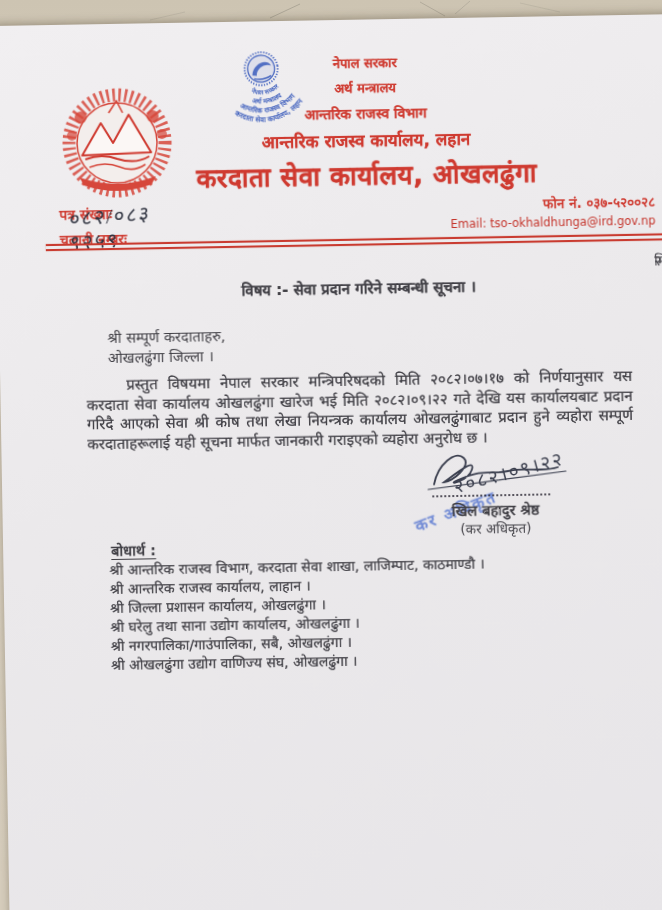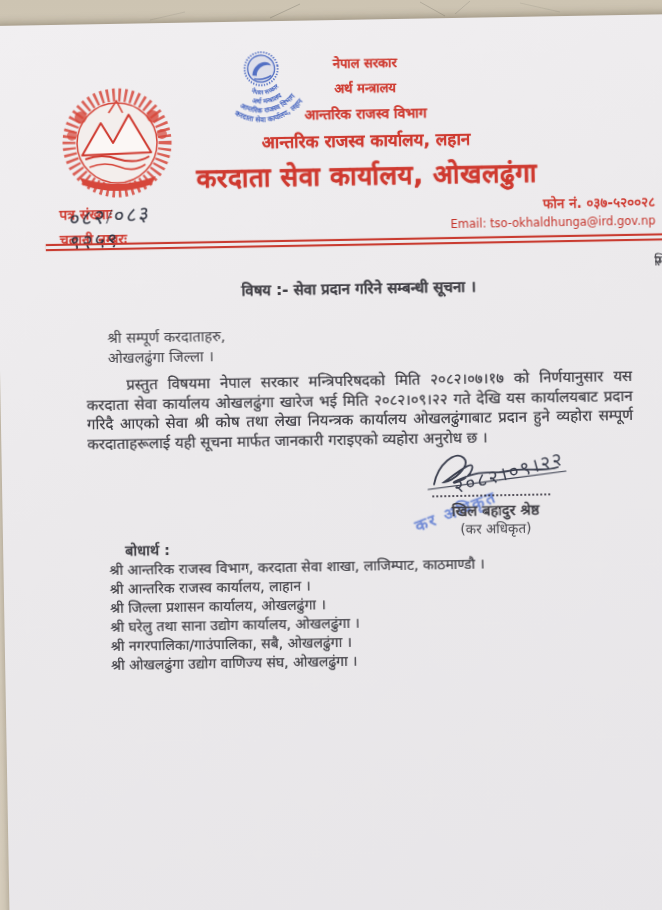--- a/index.html
+++ b/index.html
@@ -37,21 +37,21 @@
   .bodytext{left:86px;top:352px;width:546px;margin:0;font-size:15px;line-height:19.5px;text-align:justify;text-indent:40px;color:#3f3e44;text-shadow:0 0 .5px rgba(63,62,68,.65);}
   
   .sig{left:408px;top:430px;width:170px;height:110px;z-index:5;}
   .sig-squiggle{left:14px;top:0;width:150px;height:44px;}
   .sig-date{left:42px;top:12px;font-family:cursive;font-size:19px;color:#3b3f4e;transform:rotate(-14deg);letter-spacing:2px;white-space:nowrap;}
   .dots{left:22px;top:44px;width:118px;height:3px;border-bottom:2px dotted #56535d;}
   .sig-name{left:0;top:52px;width:170px;text-align:center;font-size:14.5px;color:#403f45;font-weight:bold;white-space:nowrap;}
   .sig-title{left:0;top:72px;width:170px;text-align:center;font-size:13.5px;color:#45444a;white-space:nowrap;}
   .sig-stamp{left:2px;top:52px;font-size:16px;font-weight:bold;color:#3e63cc;transform:rotate(-20deg);opacity:.72;letter-spacing:2px;white-space:nowrap;mix-blend-mode:multiply;filter:blur(.3px);}
   
-  .cc-head{left:122px;top:516px;font-size:14.5px;font-weight:bold;color:#3f3e44;text-underline-offset:3px;}
+  .cc-head{left:108px;top:516px;font-size:14.5px;font-weight:bold;color:#3f3e44;text-decoration:underline;text-underline-offset:3px;}
   .cc-list{left:106px;top:537px;width:480px;}
   .cc-item{position:static;display:block;font-size:14px;line-height:19px;color:#403f45;text-shadow:0 0 .4px rgba(64,63,69,.6);white-space:nowrap;}
 </style>
 </head>
 <body>
 
 <div class="scan">
 
   <svg class="scratches" width="662" height="910">
     <line x1="270" y1="18" x2="300" y2="4" stroke="#a09a8c" stroke-width="1" opacity=".7"></line>

